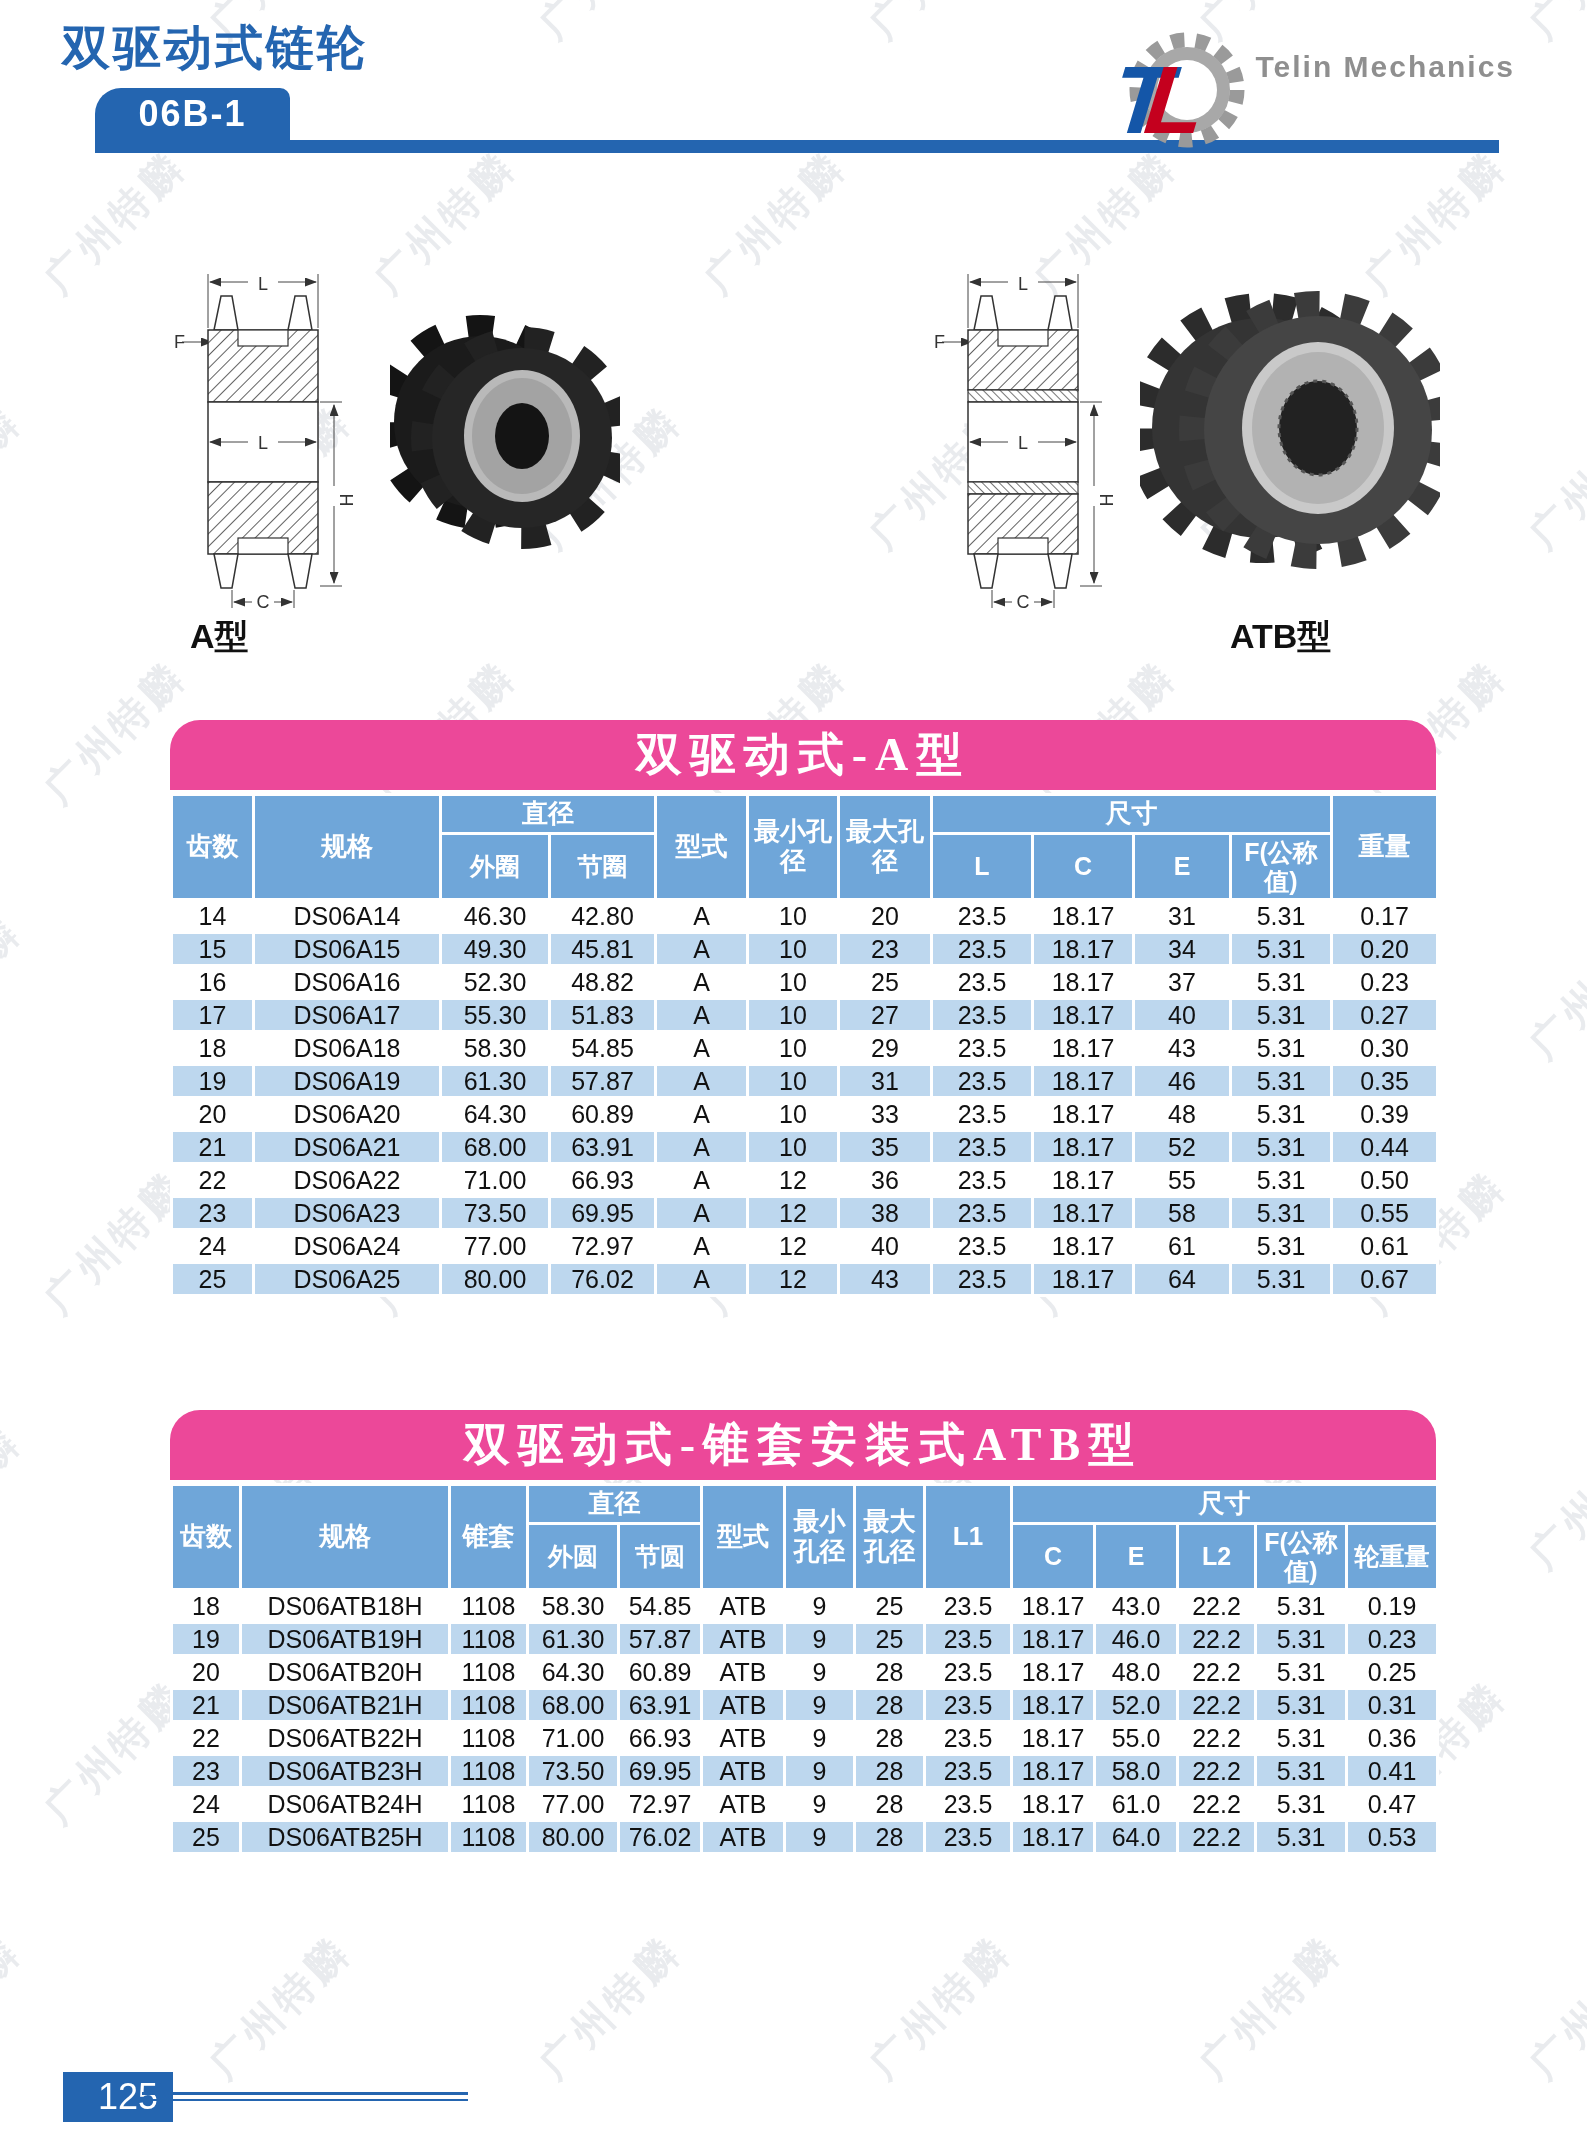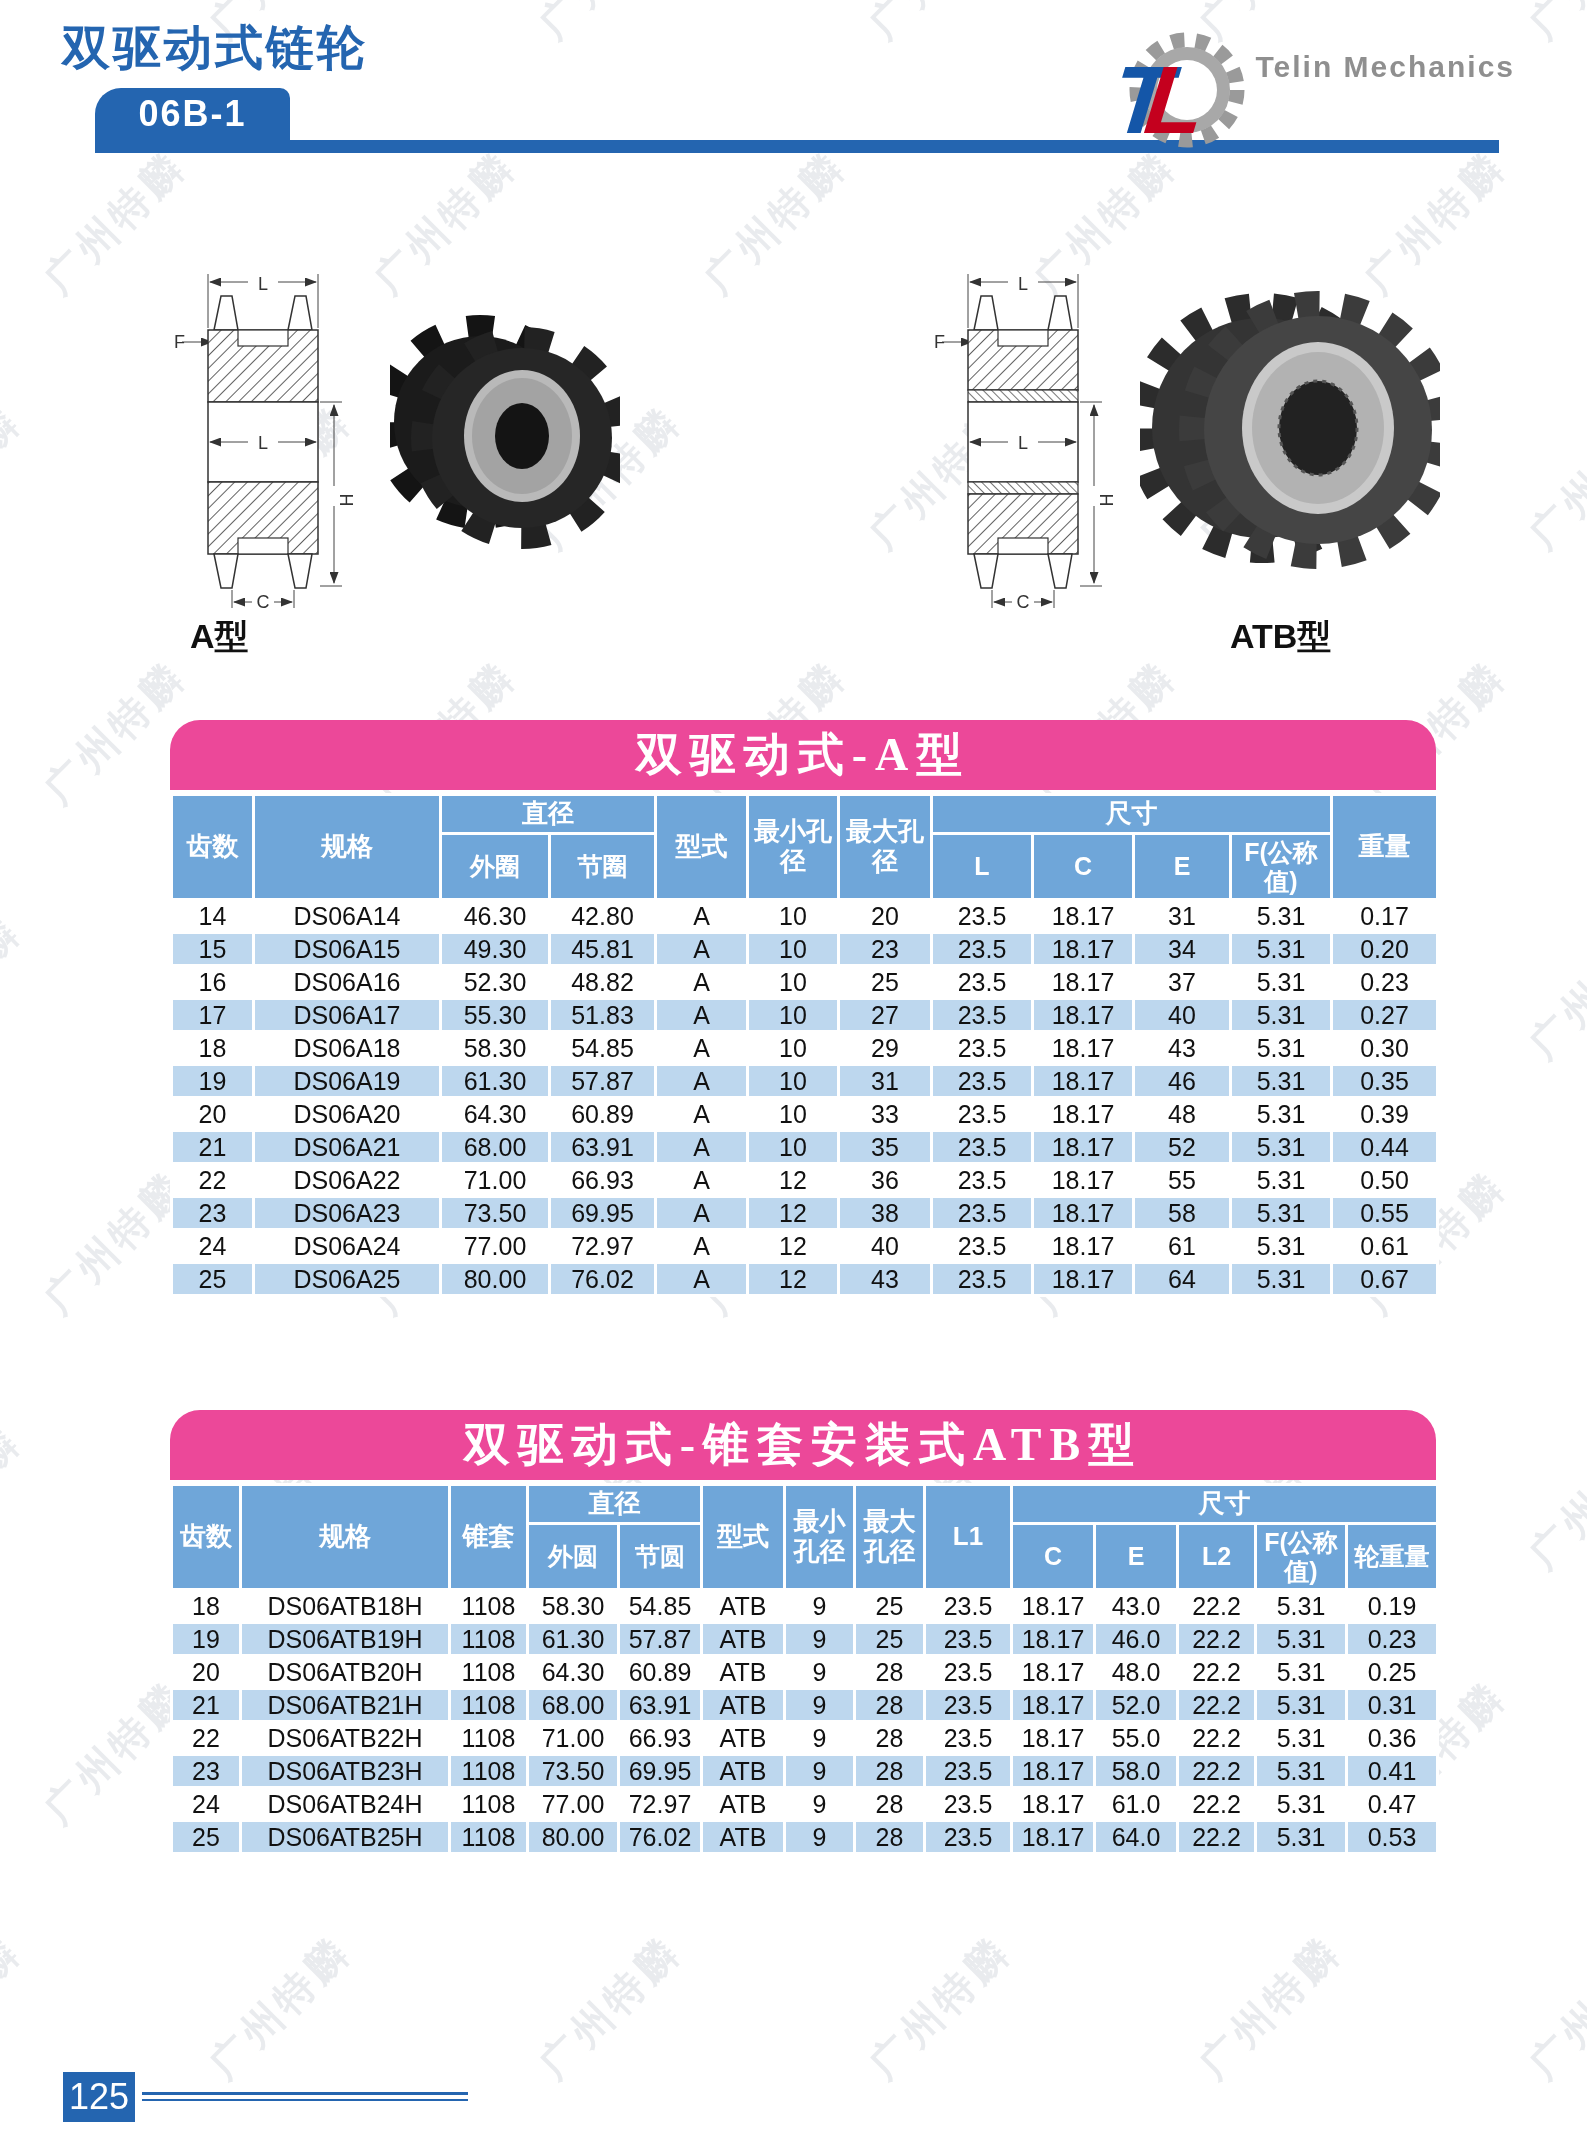--- a/index.html
+++ b/index.html
@@ -50,22 +50,22 @@
       font-family:"Liberation Serif", serif;margin-bottom:3px;margin-top:20px;}
   table{border-collapse:collapse;table-layout:fixed;width:1266px;}
   th,td{border:3px solid #ffffff;text-align:center;vertical-align:middle;}
   thead th{background:#6FA6D9;color:#fff;font-size:26px;font-weight:bold;
       line-height:1.15;padding:3px 1px;}
   thead th.sub{font-size:25px;}
   tbody td{font-size:25px;color:#111;height:30px;padding:0 1px;background:#fff;white-space:nowrap;}
   tbody tr.alt td{background:#BDD7EE;}
 
   
-  .page-num{position:absolute;left:63px;top:2072px;width:72px;height:50px;background:#2465B0;
-      color:#fff;font-size:36px;display:flex;align-items:center;justify-content:center;}
+  .page-num{position:absolute;left:63px;top:2072px;width:90px;height:50px;background:#2465B0;
+      color:#fff;font-size:36px;display:flex;align-items:center;justify-content:center;padding-left:20px;}
   .foot-line{position:absolute;left:142px;top:2092px;width:326px;height:4px;
       border-top:3px solid #2465B0;border-bottom:2px solid #2465B0;}
   .slogan{position:absolute;left:468px;top:2062px;font-size:45px;font-weight:bold;color:#2465B0;
       letter-spacing:6px;font-family:"Liberation Serif", serif;font-style:italic;}
 </style>
 </head>
 <body>
 
 <svg width="0" height="0" style="position:absolute" aria-hidden="true">
   <defs>

